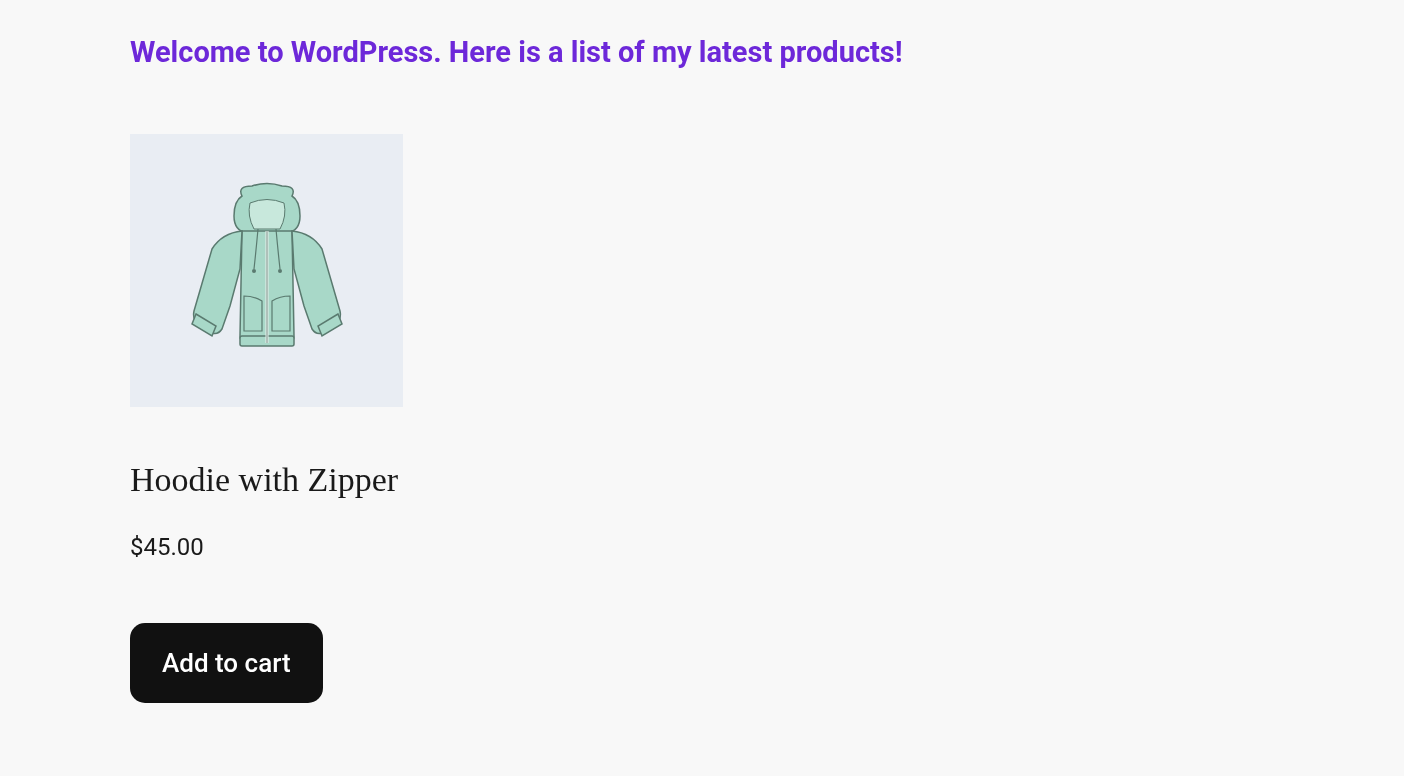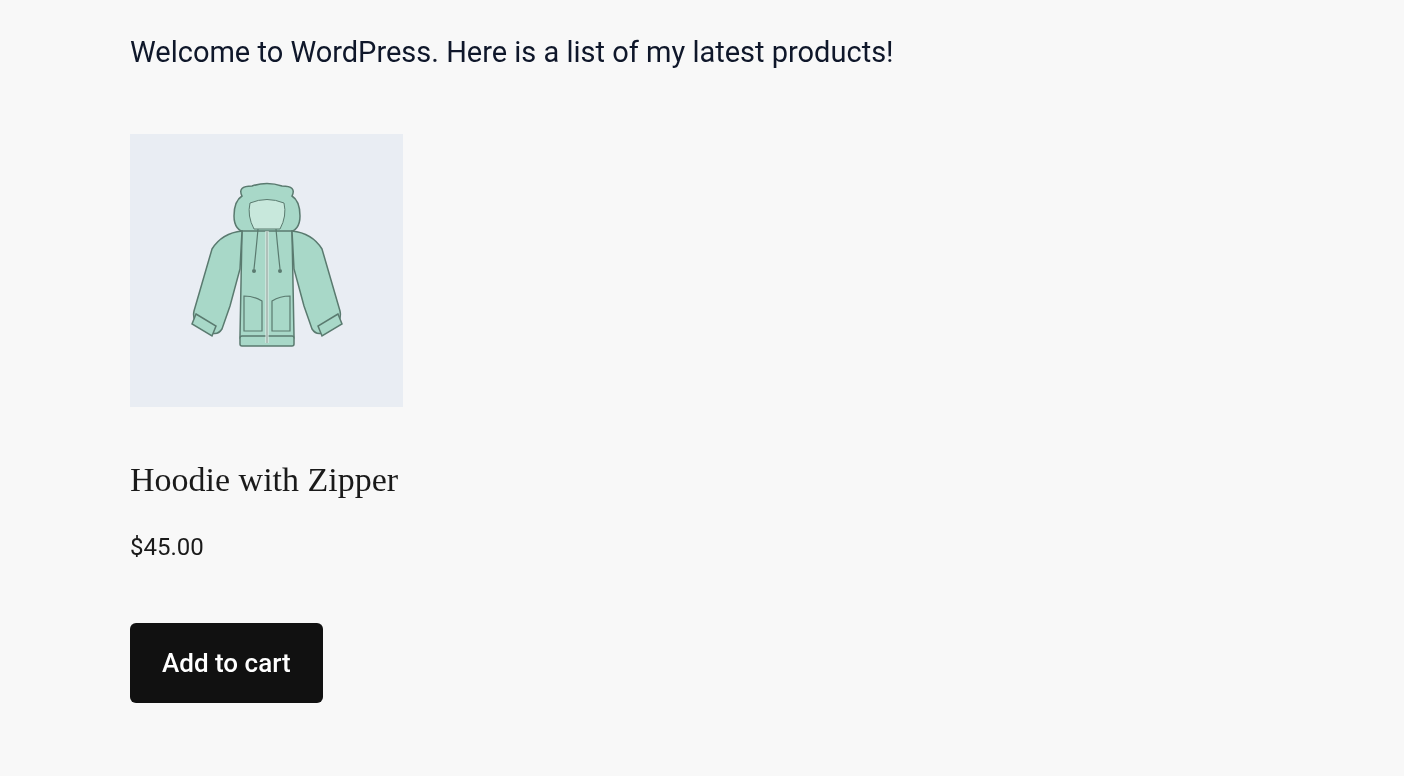--- a/index.html
+++ b/index.html
@@ -11,22 +11,22 @@
     body {
       background-color: #f8f8f8;
       font-family: -apple-system, BlinkMacSystemFont, "Segoe UI", Roboto, Helvetica, Arial, sans-serif;
       padding: 35px 130px;
       width: 1404px;
       min-height: 776px;
     }
 
     .intro-text {
       font-size: 29px;
-      font-weight: 400;
-      color: #0f172a;
+      font-weight: 700;
+      color: #6d28d9;
       margin-bottom: 65px;
       letter-spacing: 0;
     }
 
     .product-card {
       width: 273px;
     }
 
     .product-image-wrapper {
       width: 273px;
@@ -60,21 +60,21 @@
       margin-bottom: 62px;
     }
 
     .add-to-cart-btn {
       background-color: #111111;
       color: #ffffff;
       border: none;
       font-size: 26px;
       font-weight: 500;
       padding: 25px 32px;
-      border-radius: 6px;
+      border-radius: 15px;
       cursor: pointer;
       font-family: -apple-system, BlinkMacSystemFont, "Segoe UI", Roboto, Helvetica, Arial, sans-serif;
     }
   </style>
 </head>
 <body>
 
 <p class="intro-text">Welcome to WordPress. Here is a list of my latest products!</p>
 
 <div class="product-card">

